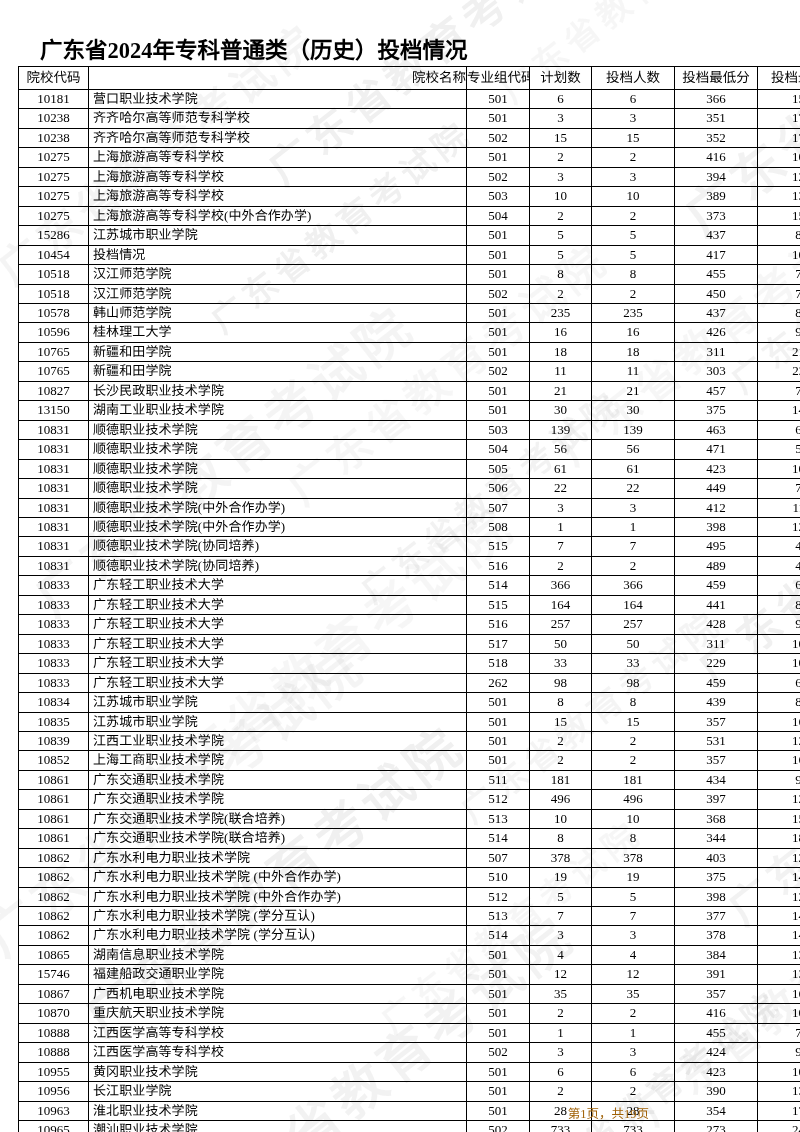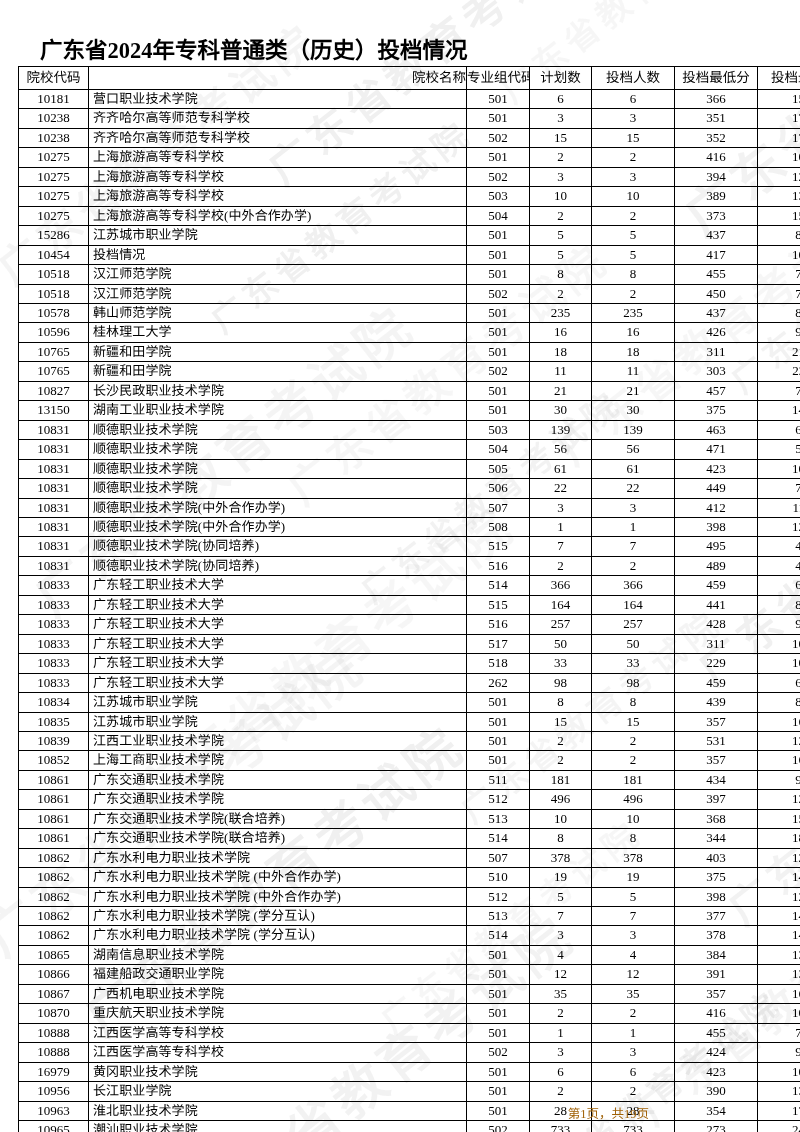--- a/index.html
+++ b/index.html
@@ -576,21 +576,21 @@
         <tr>
           <td class="cell-code">10865</td>
           <td class="cell-name">湖南信息职业技术学院</td>
           <td class="cell-group">501</td>
           <td class="cell-plan">4</td>
           <td class="cell-admit">4</td>
           <td class="cell-score">384</td>
           <td class="cell-rank">139450</td>
         </tr>
         <tr>
-          <td class="cell-code">10866</td>
+          <td class="cell-code">15746</td>
           <td class="cell-name">福建船政交通职业学院</td>
           <td class="cell-group">501</td>
           <td class="cell-plan">12</td>
           <td class="cell-admit">12</td>
           <td class="cell-score">391</td>
           <td class="cell-rank">132679</td>
         </tr>
         <tr>
           <td class="cell-code">10867</td>
           <td class="cell-name">广西机电职业技术学院</td>
@@ -621,21 +621,21 @@
         <tr>
           <td class="cell-code">10888</td>
           <td class="cell-name">江西医学高等专科学校</td>
           <td class="cell-group">502</td>
           <td class="cell-plan">3</td>
           <td class="cell-admit">3</td>
           <td class="cell-score">424</td>
           <td class="cell-rank">99482</td>
         </tr>
         <tr>
-          <td class="cell-code">16979</td>
+          <td class="cell-code">10955</td>
           <td class="cell-name">黄冈职业技术学院</td>
           <td class="cell-group">501</td>
           <td class="cell-plan">6</td>
           <td class="cell-admit">6</td>
           <td class="cell-score">423</td>
           <td class="cell-rank">100254</td>
         </tr>
         <tr>
           <td class="cell-code">10956</td>
           <td class="cell-name">长江职业学院</td>

